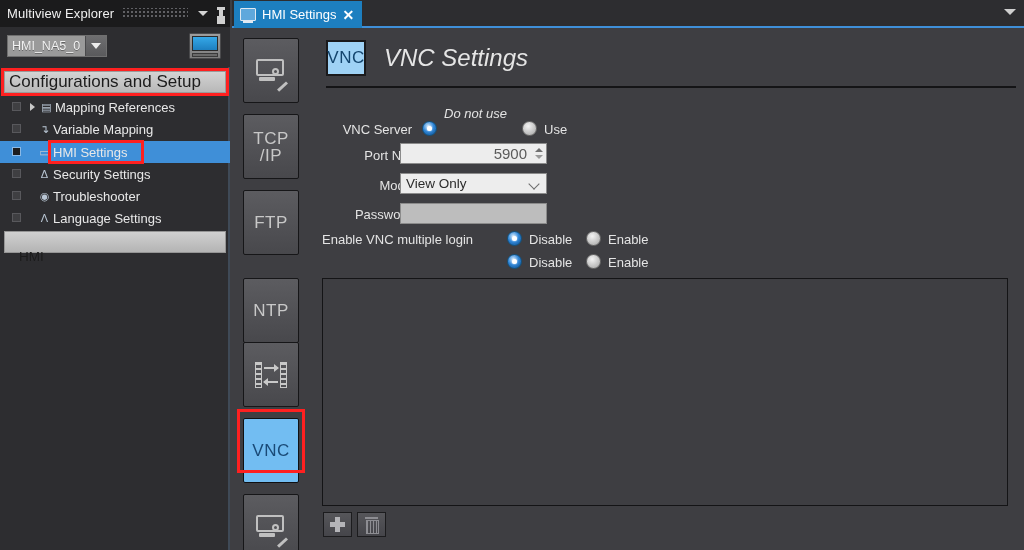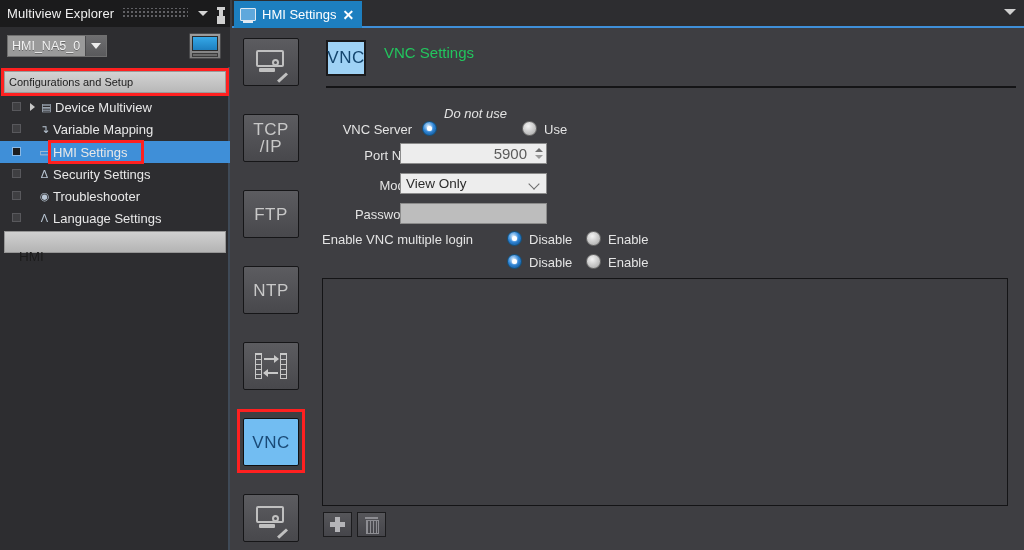--- a/index.html
+++ b/index.html
@@ -85,21 +85,21 @@
     width: 0; height: 0; border-top: 4px solid transparent; border-bottom: 4px solid transparent;
     border-left: 5px solid #c8c8c8; margin-right: 3px; flex: none;
   }
   .tree-row .tw-icon { width: 13px; flex: none; font-size: 11px; color: #b9c6d4; text-align:center; }
 
   #row-config {
     position: absolute; left: 4px; top: 71px; width: 222px; height: 22px;
     background: linear-gradient(#d3d3d3,#b8b8b8); border: 1px solid #9a9a9a;
     display: flex; align-items: center;
   }
-  #row-config .lbl { color: #1c1c1c; font-size: 11px; text-align: center; }
+  #row-config .lbl { color: #1c1c1c; font-size: 17px; text-align: center; }
   #hl-config {
     position: absolute; left: 1px; top: 68px; width: 228px; height: 28px;
     border: 3px solid #ff2020; pointer-events: none;
   }
 
   .child-row { padding-left: 0; }
   .child-row .bullet { left: 12px; top: 6px; }
   .child-row .inner { margin-left: 30px; display: flex; align-items: center; gap: 2px; }
 
   #row-hmisettings-bg {
@@ -139,21 +139,21 @@
   #tabstrip-menu {
     position: absolute; right: 8px; top: 9px; width: 0; height: 0;
     border-left: 6px solid transparent; border-right: 6px solid transparent; border-top: 6px solid #cfcfcf;
   }
 
   
   #iconstrip {
     position: absolute; left: 0; top: 30px; width: 88px; height: 520px; background: #3e3e42;
   }
   .strip-btn {
-    position: absolute; left: 11px; width: 56px; height: 48px;
+    position: absolute; left: 11px; width: 56px; height: 65px;
     background: linear-gradient(#5c5c60,#48484c);
     border: 1.5px solid #161618; border-radius: 2px;
     display: flex; align-items: center; justify-content: center;
     color: #c8c8c8; font-size: 17px; letter-spacing: .5px; text-align: center; line-height: 1.0;
   }
   .strip-btn.sel {
     background: #72bdf2; color: #1a4a77; border-color: #101012;
   }
   #hl-vnc {
     position: absolute; left: 5px; top: 379px; width: 68px; height: 64px;
@@ -178,21 +178,21 @@
   
   #content { position: absolute; left: 88px; top: 30px; width: 704px; height: 520px; background: #3e3e42; }
   #page-header { position: absolute; left: 6px; top: 4px; width: 690px; height: 48px; }
   #page-icon {
     position: absolute; left: 0; top: 6px; width: 40px; height: 36px;
     background: #9fd2f5; border: 2px solid #1a1a1c;
     display: flex; align-items: center; justify-content: center;
     color: #13456e; font-size: 17px; font-weight: 500; letter-spacing: .5px;
   }
   #page-title {
-    position: absolute; left: 58px; top: 10px; color: #22c55e; font-size: 15px; font-weight: 400;
+    position: absolute; left: 58px; top: 10px; color: #e5e5e5; font-size: 24px; font-weight: 400; font-style: italic;
   }
   #header-rule { position: absolute; left: 0; top: 52px; width: 690px; height: 2px; background: #141416; }
 
   .form-label { position: absolute; color: #e4e4e4; font-size: 13px; white-space: nowrap; }
   .radio {
     position: absolute; width: 15px; height: 15px; border-radius: 50%;
     background: radial-gradient(circle at 40% 32%, #f3f3f3, #b9b9b9 72%);
     border: 1px solid #6d6d6d;
   }
   .radio.on { background: radial-gradient(circle at 40% 32%, #cfe7fb 0%, #2f86d8 46%, #11518f 100%); border-color: #12527f; }
@@ -291,21 +291,21 @@
     </div>
     <div id="hl-config"></div>
 
     <div id="row-hmisettings-bg"></div>
 
     <div class="tree-row child-row" style="position:absolute; left:0; top:96px; width:230px;">
       <span class="bullet"></span>
       <span class="inner">
         <i class="expander"></i>
         <span class="tw-icon">▤</span>
-        <span>Device Multiview</span>
+        <span>Mapping References</span>
       </span>
     </div>
 
     <div class="tree-row child-row" style="position:absolute; left:0; top:118px; width:230px;">
       <span class="bullet"></span>
       <span class="inner" style="margin-left:38px;">
         <span class="tw-icon">↴</span>
         <span>Variable Mapping</span>
       </span>
     </div>
@@ -374,21 +374,21 @@
 
       <div class="strip-btn" style="top:84px;">
         <span style="white-space:pre-line;">TCP
 /IP</span>
       </div>
 
       <div class="strip-btn" style="top:160px;">
         <span>FTP</span>
       </div>
 
-      <div class="strip-btn" style="top:236px;">
+      <div class="strip-btn" style="top:248px;">
         <span>NTP</span>
       </div>
 
       <div class="strip-btn" style="top:312px;">
         <span class="xfer-icon">
           <span class="colL"></span>
             <span class="colR"></span>
             <span class="arrT"></span>
             <span class="arrB"></span>
         </span>

